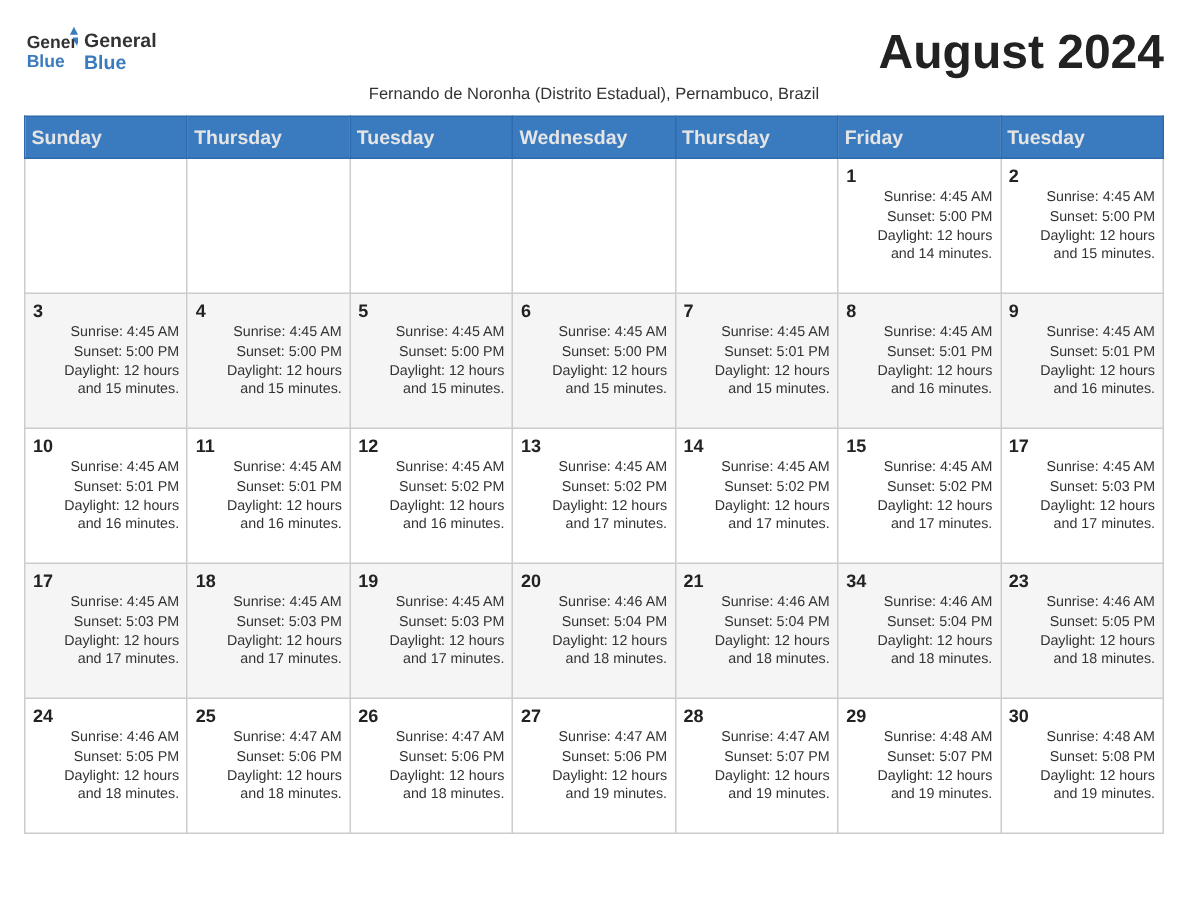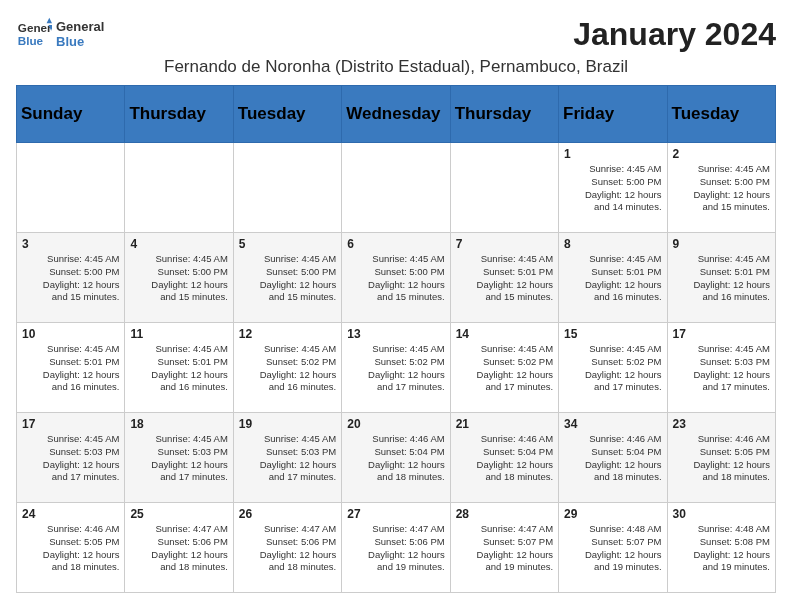--- a/index.html
+++ b/index.html
@@ -26,35 +26,35 @@
       height: 36px;
     }
     .title {
       font-size: 32px;
       font-weight: bold;
       color: #222;
       text-align: right;
     }
     .subtitle {
       text-align: center;
-      font-size: 17px;
+      font-size: 11px;
       color: #333;
       margin-bottom: 8px;
     }
     .calendar-table {
       width: 100%;
       border-collapse: collapse;
       table-layout: fixed;
     }
     .calendar-table th {
       background-color: #3a7abf;
-      color: #000000;
-      font-size: 17px;
+      color: #e5e5e5;
+      font-size: 13px;
       font-weight: bold;
-      padding: 18px 4px;
+      padding: 6px 4px;
       text-align: left;
       border: 1px solid #2e6aad;
     }
     .calendar-table td {
       border: 1px solid #ccc;
       vertical-align: top;
       padding: 4px 5px;
       font-size: 10px;
       color: #333;
       height: 90px;
@@ -90,21 +90,21 @@
         <text x="2" y="18" font-size="13" font-weight="bold" fill="#333" font-family="Arial">General</text>
         <text x="2" y="32" font-size="13" font-weight="bold" fill="#3a7abf" font-family="Arial">Blue</text>
         <polygon points="34,8 40,8 37,2" fill="#3a7abf"></polygon>
         <polygon points="36,10 42,10 39,16" fill="#3a7abf"></polygon>
       </svg>
       <div>
         <div style="font-size:13px;font-weight:bold;color:#333;">General</div>
         <div style="font-size:13px;font-weight:bold;color:#3a7abf;">Blue</div>
       </div>
     </div>
-    <div class="title">January 2024</div>
+    <div class="title">August 2024</div>
   </div>
   <div class="subtitle">Fernando de Noronha (Distrito Estadual), Pernambuco, Brazil</div>
 
   <table class="calendar-table">
     <thead>
       <tr>
       <th>Sunday</th>
           <th>Thursday</th>
           <th>Tuesday</th>
           <th>Wednesday</th>

